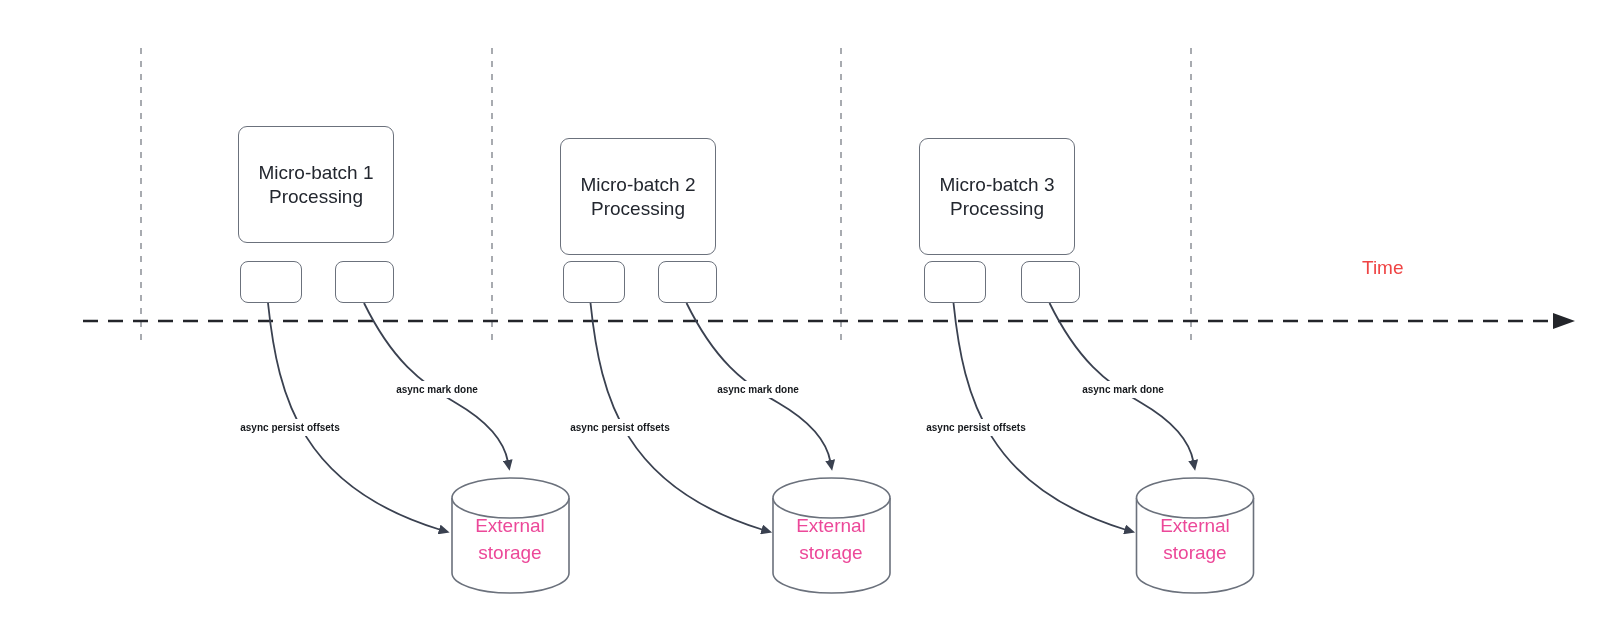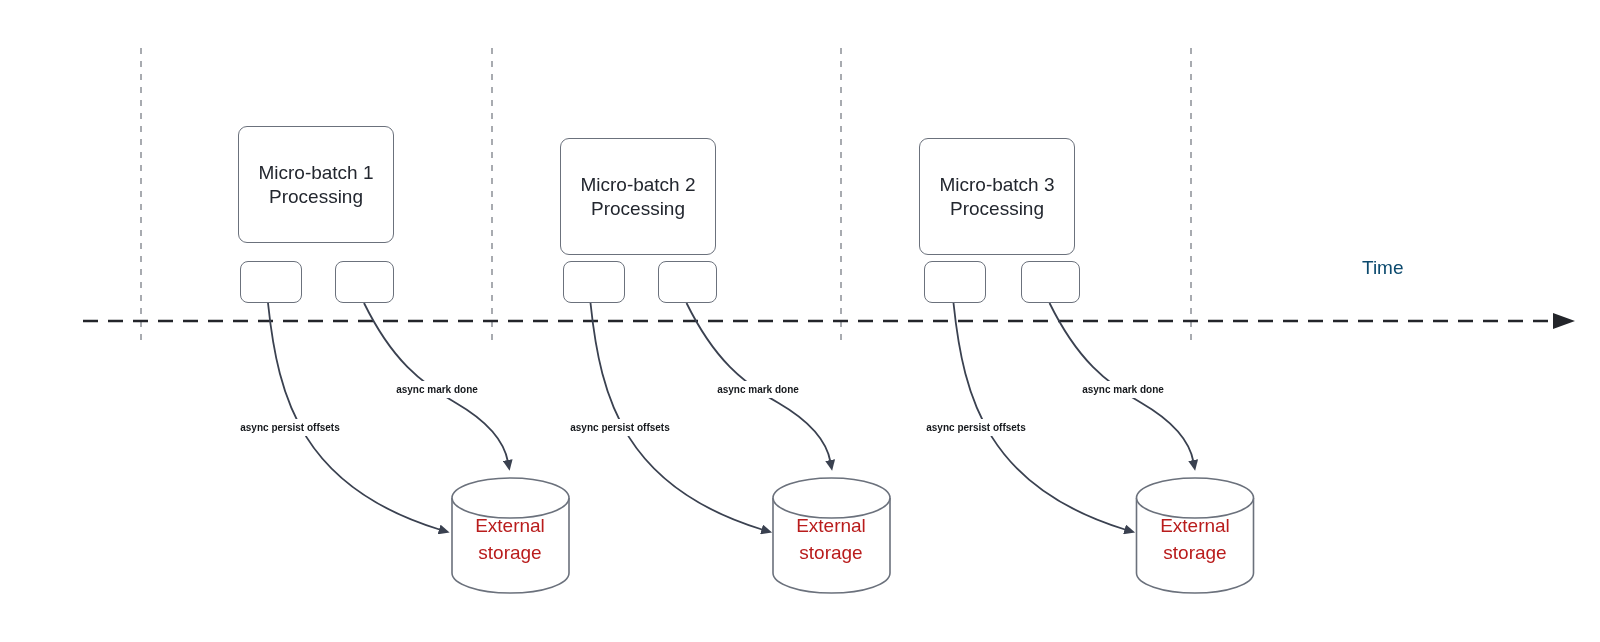--- a/index.html
+++ b/index.html
@@ -16,24 +16,24 @@
   .batch-box{width:156px;height:117px;color:#23272f;font-size:19px;line-height:24px;text-align:center;}
   .mini-box{width:62px;height:42px;border-radius:8px;}
   .mini-box.b{width:59px;}
   .flow-label{
     position:absolute;transform:translateX(-50%);white-space:nowrap;
     font-size:10px;font-weight:bold;color:#16191d;background:#ffffff;
     padding:0 3px;line-height:17px;
   }
   .storage-label{
     position:absolute;transform:translateX(-50%);width:100px;text-align:center;
-    color:#b91c1c;font-size:19px;line-height:27px;
+    color:#ec4899;font-size:19px;line-height:27px;
   }
   .time-label{
-    position:absolute;color:#0c4a6e;font-size:19px;line-height:22px;white-space:nowrap;
+    position:absolute;color:#ef4444;font-size:19px;line-height:22px;white-space:nowrap;
   }
 </style>
 </head>
 <body>
 
 <div class="canvas">
 
   <svg class="layer" width="1600" height="642" viewBox="0 0 1600 642">
     <defs>
       <marker id="arr" markerUnits="userSpaceOnUse" markerWidth="12" markerHeight="10" refX="2" refY="5" orient="auto">

